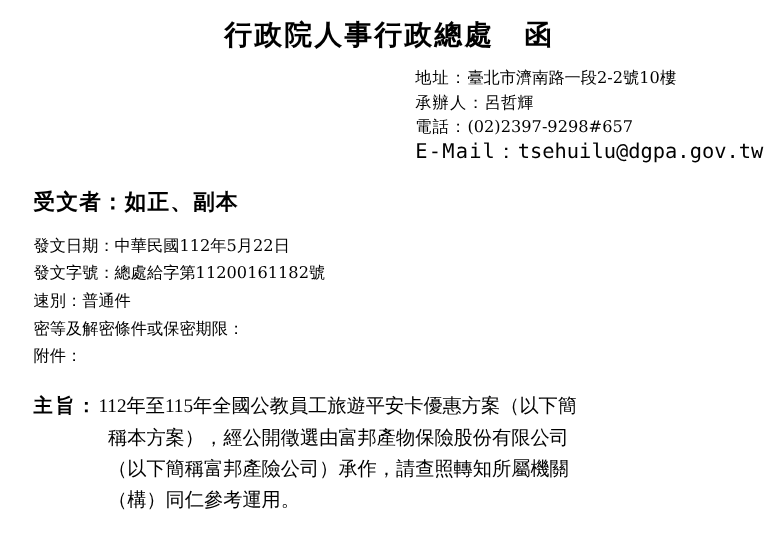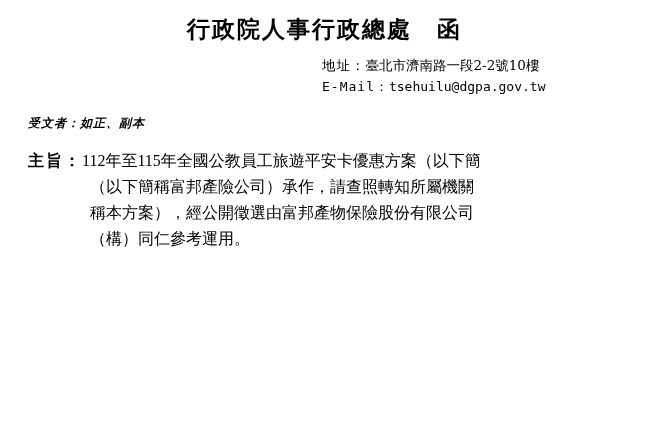--- a/index.html
+++ b/index.html
@@ -32,35 +32,35 @@
   }
   .contact-block {
     margin-left: 322px;
     margin-top: 10px;
     font-size: 13.5px;
     line-height: 20.5px;
     letter-spacing: 0px;
   }
   .contact-line {
     white-space: nowrap;
+    margin-left: 24px;
   }
   .contact-line .lbl {
     letter-spacing: 1px;
   }
   .mono-val {
     font-family: "DejaVu Sans Mono", "Liberation Mono", monospace;
-    font-size: 13px;
+    font-size: 17px;
   }
   .recipient {
     margin-top: 18px;
     margin-left: 28px;
-    font-size: 12px;
+    font-size: 18px;
     font-weight: bold;
     letter-spacing: 1px;
-    font-style: italic;
   }
   .meta-block {
     margin-top: 14px;
     margin-left: 28px;
     font-size: 13.5px;
     line-height: 23px;
   }
   .meta-line {
     white-space: nowrap;
   }
@@ -90,27 +90,40 @@
 
 <div class="page">
 
   <div class="doc-title">行政院人事行政總處　函</div>
 
   <div class="contact-block">
     <div class="contact-line">
       <span class="lbl">地址：</span><span>臺北市濟南路一段2-2號10樓</span>
     </div>
     <div class="contact-line">
+      <span class="lbl">承辦人：</span><span>呂哲輝</span>
+    </div>
+    <div class="contact-line">
+      <span class="lbl">電話：</span><span>(02)2397-9298#657</span>
+    </div>
+    <div class="contact-line">
       <span class="lbl mono-val">E-Mail：</span><span class="mono-val">tsehuilu@dgpa.gov.tw</span>
     </div>
   </div>
 
   <div class="recipient">受文者：如正、副本</div>
 
+  <div class="meta-block">
+    <div class="meta-line">發文日期：中華民國112年5月22日</div>
+    <div class="meta-line">發文字號：總處給字第11200161182號</div>
+    <div class="meta-line">速別：普通件</div>
+    <div class="meta-line">密等及解密條件或保密期限：</div>
+    <div class="meta-line">附件：</div>
+  </div>
 
   <div class="subject-block">
     <span class="subject-label">主旨：</span><span class="subject-body">112年至115年全國公教員工旅遊平安卡優惠方案（以下簡</span>
+    <div class="subject-cont">稱本方案），經公開徵選由富邦產物保險股份有限公司</div>
     <div class="subject-cont">（以下簡稱富邦產險公司）承作，請查照轉知所屬機關</div>
-    <div class="subject-cont">稱本方案），經公開徵選由富邦產物保險股份有限公司</div>
     <div class="subject-cont">（構）同仁參考運用。</div>
   </div>
 
 </div>
 
 </body></html>

